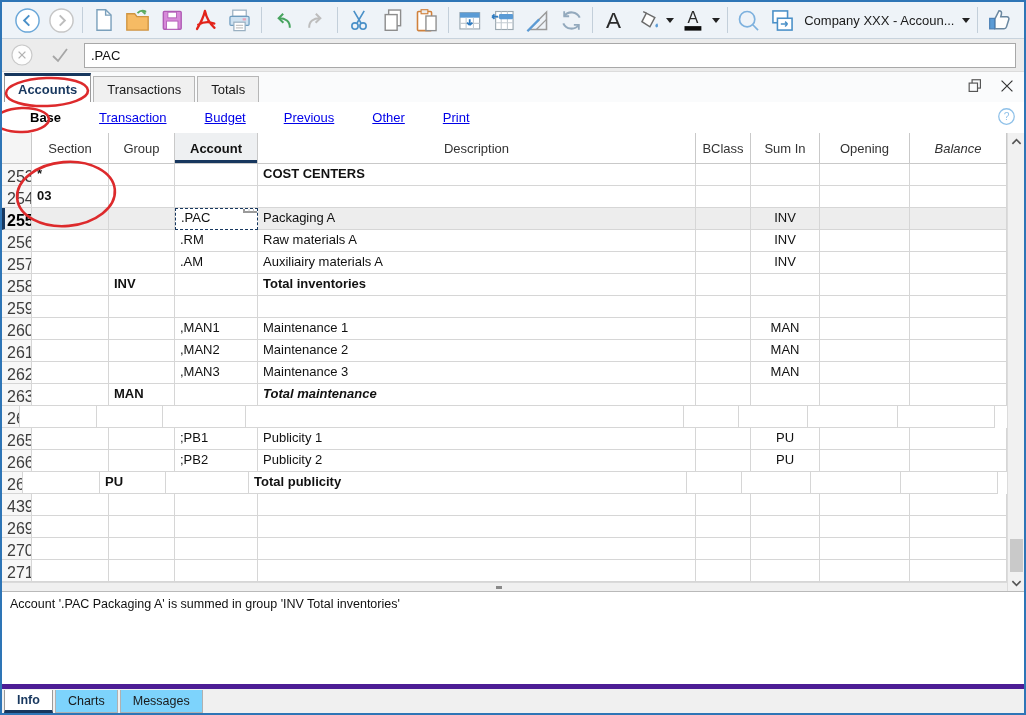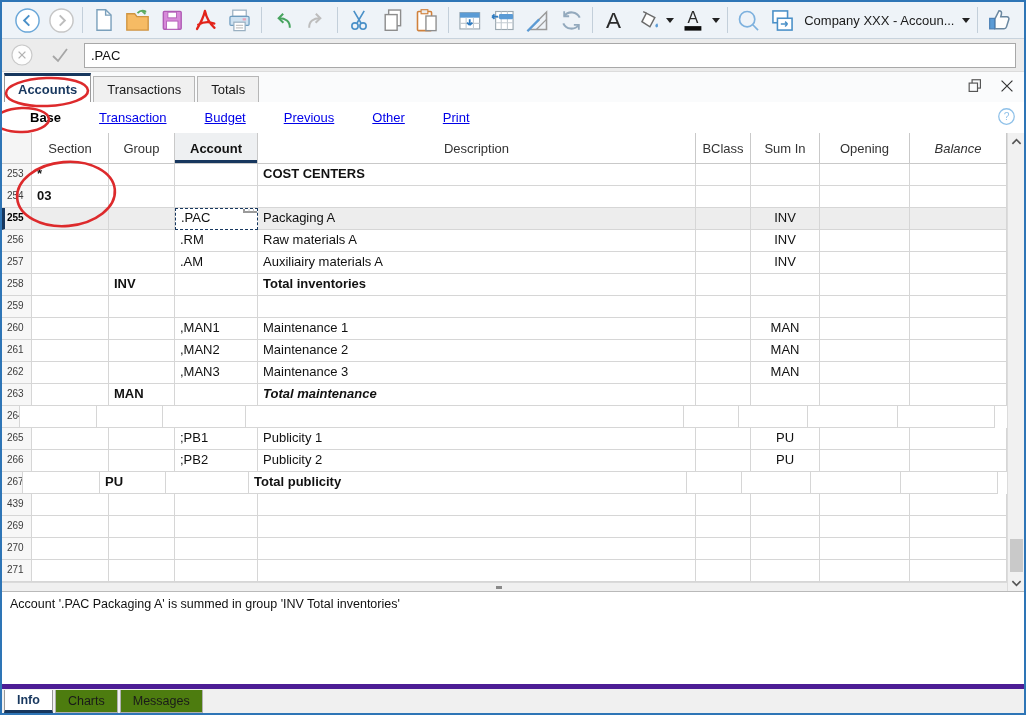--- a/index.html
+++ b/index.html
@@ -55,21 +55,21 @@
   .hcell.first { border-left:none; background:#f5f5f5; }
   .hcell.active-col { background:#eef0f2; font-weight:bold; color:#111; }
   .hcell.active-col::after { content:""; position:absolute; left:0; right:0; bottom:0; height:3px; background:#17375e; }
   .hcell.italic { font-style:italic; }
   .grid-row { display:flex; height:22px; background:#fff; }
   .grid-row.selected .cell { background:#ededed; }
   .cell {
     border-right:1px solid #d6d6d6; border-bottom:1px solid #d6d6d6;
     font-size:13px; color:#111; padding:2px 4px 0 5px; overflow:hidden; white-space:nowrap; position:relative;
   }
-  .cell.rownum { background:#f7f7f7; color:#3c3c3c; font-size:10px; padding-top:4px; }
+  .cell.rownum { background:#f7f7f7; color:#3c3c3c; font-size:16px; padding-top:4px; }
   .grid-row.selected .cell.rownum { background:#f0f0f0; font-weight:bold; color:#000; border-left:3px solid #17375e; padding-left:2px; }
   .cell.center { text-align:center; padding-left:0; padding-right:0; }
   .cell.bold { font-weight:bold; }
   .cell.selected-cell {
     background:#fff !important; border:1.6px dashed #17375e; padding-top:1px;
   }
   .cell-grid-btn { position:absolute; top:-10px; right:-2px; width:16px; height:14px; background:#fdfdfd; border:1px solid #9a9a9a; box-shadow:0 0 0 1px #fff; }
   
   .hstrip { height:9px; background:#f0f0f0; border-top:1px solid #dadada; position:relative; }
   .hstrip .hthumb { position:absolute; left:494px; top:3px; width:6px; height:3px; background:#8a8a8a; }
@@ -78,21 +78,21 @@
   .varrow { position:absolute; left:0; width:17px; height:16px; display:flex; align-items:center; justify-content:center; background:#f1f1f1; }
   .varrow svg { display:block; }
   .vthumb { position:absolute; left:2px; width:13px; height:33px; background:#c9c9c9; bottom:19px; }
   
   .info-panel { height:93px; background:#fff; border-top:1px solid #b9b9b9; padding:5px 8px; flex:0 0 auto; }
   .info-text { font-size:12.5px; color:#111; }
   
   .bottom-tabs { height:29px; background:#f0f0f0; border-top:5px solid #4c1d95; display:flex; align-items:stretch; padding:1px 2px 0 2px; flex:0 0 auto; }
   .btab {
     padding:0 12px; display:flex; align-items:center; font-size:12.5px; color:#1a1a1a;
-    background:#4d7c0f; border:1px solid #b0b0b0; border-top:none; margin-right:2px;
+    background:#7dd3fc; border:1px solid #b0b0b0; border-top:none; margin-right:2px;
   }
   .btab.active {
     background:#fff; color:#17375e; font-weight:bold;
     border:1px solid #9a9a9a; border-top:none; border-bottom:3px solid #17375e;
   }
   
   .annotations { position:absolute; left:0; top:0; width:1022px; height:711px; pointer-events:none; z-index:50; }
 </style>
 </head>
 <body>

